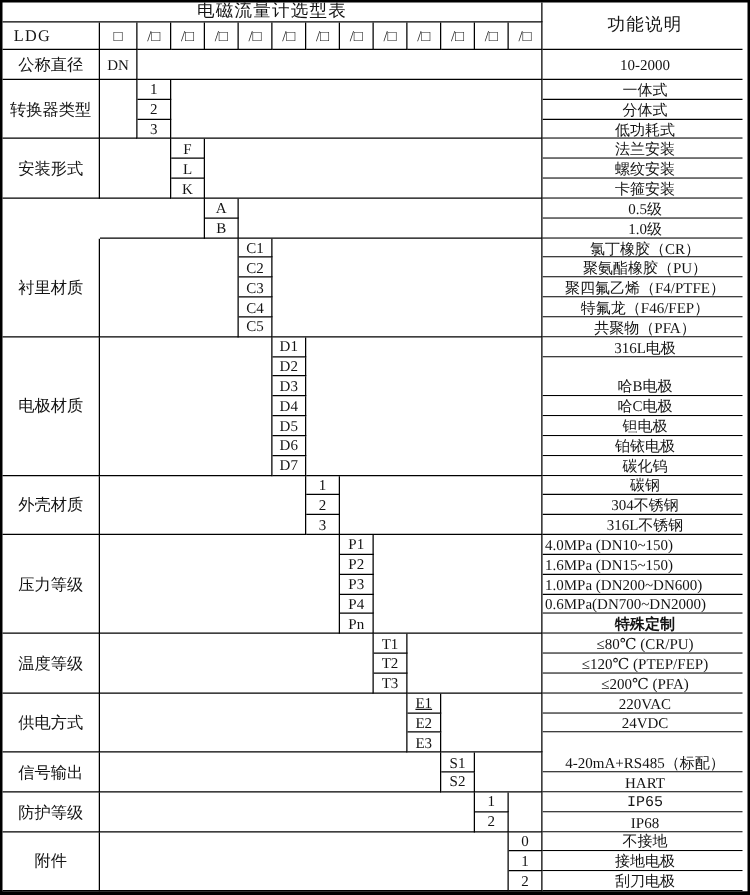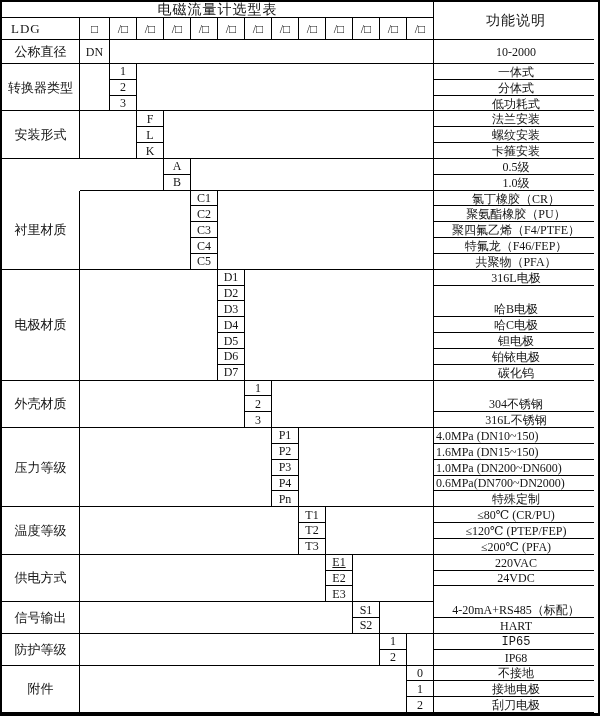--- a/index.html
+++ b/index.html
@@ -119,37 +119,38 @@
     <div class="cell br bb code" style="grid-area: 21 / 7;">D5</div>
     <div class="cell inset-b desc" style="grid-area: 21 / 15;">钽电极</div>
     <div class="cell br bb code" style="grid-area: 22 / 7;">D6</div>
     <div class="cell inset-b desc" style="grid-area: 22 / 15;">铂铱电极</div>
     <div class="cell br bb code" style="grid-area: 23 / 7;">D7</div>
     <div class="cell inset-b desc" style="grid-area: 23 / 15;">碳化钨</div>
     <div class="cell br bb" style="grid-area: 17 / 8 / 24 / 15;"></div>
     <div class="cell br bb cat" style="grid-area: 24 / 1 / 27;">外壳材质</div>
     <div class="cell br bb" style="grid-area: 24 / 2 / 27 / 8;"></div>
     <div class="cell br bb code" style="grid-area: 24 / 8;">1</div>
+    <div class="cell inset-b desc" style="grid-area: 24 / 15;">碳钢</div>
     <div class="cell br bb code" style="grid-area: 25 / 8;">2</div>
     <div class="cell inset-b desc" style="grid-area: 25 / 15;">304不锈钢</div>
     <div class="cell br bb code" style="grid-area: 26 / 8;">3</div>
     <div class="cell inset-b desc" style="grid-area: 26 / 15;">316L不锈钢</div>
     <div class="cell br bb" style="grid-area: 24 / 9 / 27 / 15;"></div>
     <div class="cell br bb cat" style="grid-area: 27 / 1 / 32;">压力等级</div>
     <div class="cell br bb" style="grid-area: 27 / 2 / 32 / 9;"></div>
     <div class="cell br bb code" style="grid-area: 27 / 9;">P1</div>
     <div class="cell inset-b desc left" style="grid-area: 27 / 15;">4.0MPa (DN10~150)</div>
     <div class="cell br bb code" style="grid-area: 28 / 9;">P2</div>
     <div class="cell inset-b desc left" style="grid-area: 28 / 15;">1.6MPa (DN15~150)</div>
     <div class="cell br bb code" style="grid-area: 29 / 9;">P3</div>
     <div class="cell inset-b desc left" style="grid-area: 29 / 15;">1.0MPa (DN200~DN600)</div>
     <div class="cell br bb code" style="grid-area: 30 / 9;">P4</div>
     <div class="cell inset-b desc left" style="grid-area: 30 / 15;">0.6MPa(DN700~DN2000)</div>
     <div class="cell br bb code" style="grid-area: 31 / 9;">Pn</div>
-    <div class="cell inset-b desc" style="grid-area: 31 / 15;">特殊定制</div>
+    <div class="cell inset-b desc" style="grid-area: 31 / 15; font-weight: bold;">特殊定制</div>
     <div class="cell br bb" style="grid-area: 27 / 10 / 32 / 15;"></div>
     <div class="cell br bb cat" style="grid-area: 32 / 1 / 35;">温度等级</div>
     <div class="cell br bb" style="grid-area: 32 / 2 / 35 / 10;"></div>
     <div class="cell br bb code" style="grid-area: 32 / 10;">T1</div>
     <div class="cell inset-b desc" style="grid-area: 32 / 15;">≤80℃ (CR/PU)</div>
     <div class="cell br bb code" style="grid-area: 33 / 10;">T2</div>
     <div class="cell inset-b desc" style="grid-area: 33 / 15;">≤120℃ (PTEP/FEP)</div>
     <div class="cell br bb code" style="grid-area: 34 / 10;">T3</div>
     <div class="cell inset-b desc" style="grid-area: 34 / 15;">≤200℃ (PFA)</div>
     <div class="cell br bb" style="grid-area: 32 / 11 / 35 / 15;"></div>

